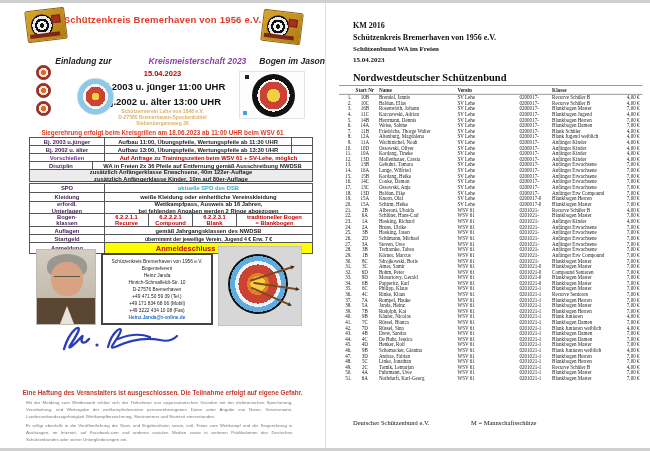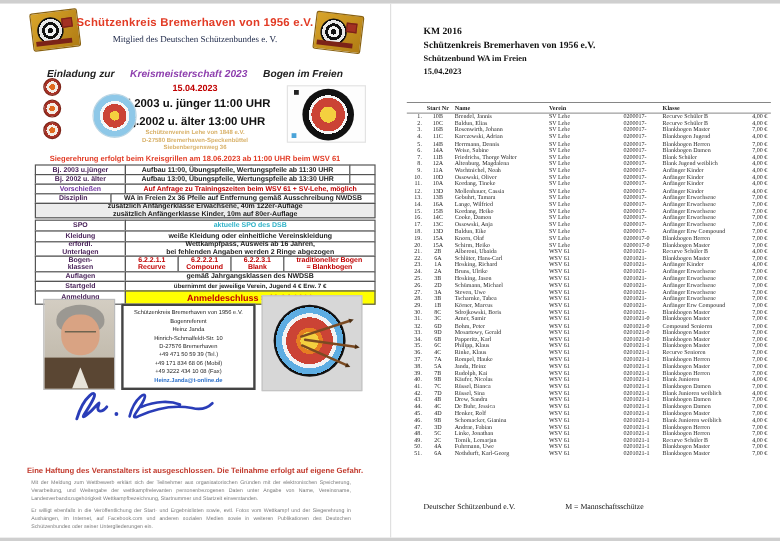--- a/index.html
+++ b/index.html
@@ -11,22 +11,22 @@
   .abs { position:absolute; }
 
   
   .logo { width:40px; height:32px; background:linear-gradient(135deg,#d9a52a,#b07c14); border:1px solid #8a6210; border-radius:2px; position:absolute; }
   .logo .ring { position:absolute; left:4px; top:4px; width:22px; height:22px; border-radius:50%;
     background:radial-gradient(circle,#111 0 15%, #f2f2f2 15% 30%, #111 30% 45%, #e8e8e8 45% 62%, #111 62% 78%, #d9d9d9 78% 100%); }
   .logo .chip { position:absolute; right:4px; top:6px; width:9px; height:8px; background:#a33022; border:1px solid #7c2318; }
   .logo .band { position:absolute; left:2px; bottom:3px; width:30px; height:4px; background:#7c2318; }
   .t-title { width:325px; text-align:center; font-weight:bold; font-size:9.5px; color:#e23b25; letter-spacing:.2px; }
   .t-sub { width:325px; text-align:center; font-family:"Liberation Serif", serif; font-size:7.5px; color:#26304f; }
-  .invite { width:325px; display:flex; justify-content:center; gap:13px; font-style:italic; font-weight:bold; font-size:8.5px; color:#222; }
-  .invite .mid { color:#8e3fae; }
+  .invite { width:325px; display:flex; justify-content:flex-end; gap:13px; font-style:italic; font-weight:bold; font-size:8.5px; color:#222; }
+  .invite .mid { color:#8e3fae;margin-left:24px; }
   .t-date { width:325px; text-align:center; font-weight:bold; font-size:7.5px; color:#c00000; }
   .t-time { width:325px; text-align:center; font-weight:bold; font-size:9.5px; color:#111; }
   .venue { width:325px; text-align:center; font-size:5px; color:#d9b26a; line-height:6.2px; font-weight:bold; }
 
   
   .mini-target { width:15px; height:15px; border-radius:50%;
     background:radial-gradient(circle,#e06a1f 0 26%, #f3ece4 26% 52%, #a93226 52% 100%); border:1px solid #7d2418; }
   .blue-target { width:37px; height:37px; border-radius:50%;
     background:radial-gradient(circle,#f4d03f 0 16%, #cb4335 16% 40%, #f4f6f7 40% 50%, #8ec8e8 50% 86%, #f4f6f7 86% 100%); border:1px solid #bcd6e4; }
   .big-card { width:66px; height:48px; background:#fdfdfd; border:1px solid #e3e3e3; }
@@ -98,26 +98,25 @@
     <div class="chip"></div>
     <div class="band"></div>
   </div>
   <div class="logo" style="left:262px;top:8px;transform:rotate(7deg)">
     <div class="ring"></div>
     <div class="chip"></div>
     <div class="band"></div>
   </div>
 
   <div class="abs t-title" style="top:11px">Schützenkreis Bremerhaven von 1956 e.V.</div>
-  <div class="abs t-sub" style="top:25px">Mitglied des Deutschen Schützenbundes e. V.</div>
 
   <div class="abs invite" style="top:53px">
     <span>Einladung zur</span>
     <span class="mid">Kreismeisterschaft 2023</span>
-    <span>Bogen im Freien</span>
+    <span>Bogen im Jason</span>
   </div>
 
   <div class="abs t-date" style="top:66px">15.04.2023</div>
   <div class="abs t-time" style="top:78px">Bj.2003 u. jünger 11:00 UHR</div>
   <div class="abs t-time" style="top:93px">Bj.2002 u. älter 13:00 UHR</div>
 
   <div class="abs venue" style="top:105px">
     <div>Schützenverein Lehe von 1848 e.V.</div>
     <div>D-27580 Bremerhaven-Speckenbüttel</div>
     <div>Siebenbergensweg 36</div>
@@ -256,20 +255,21 @@
     <p>Mit der Meldung zum Wettbewerb erklärt sich der Teilnehmer aus organisatorischen Gründen mit der elektronischen Speicherung, Verarbeitung, und Weitergabe der wettkampfrelevanten personenbezogenen Daten unter Angabe von Name, Vereinsname, Landesverbandszugehörigkeit Wettkampfbezeichnung, Startnummer und Startzeit einverstanden.</p>
     <p>Er willigt ebenfalls in die Veröffentlichung der Start- und Ergebnislisten sowie, evtl. Fotos vom Wettkampf und der Siegerehrung in Aushängen, im Internet, auf Facebook.com und anderen sozialen Medien sowie in weiteren Publikationen des Deutschen Schützenbundes oder seiner Untergliederungen ein.</p>
   </div>
 </div>
 
 <div class="page" id="page-right">
   <div class="abs r-h1" style="left:27px;top:18px">KM 2016</div>
   <div class="abs r-h1" style="left:27px;top:30px">Schützenkreis Bremerhaven von 1956 e.V.</div>
   <div class="abs r-h2" style="left:27px;top:42px">Schützenbund WA im Freien</div>
   <div class="abs r-h2" style="left:27px;top:53px">15.04.2023</div>
+  <div class="abs r-fed" style="left:27px;top:69px">Nordwestdeutscher Schützenbund</div>
 
   <div class="roster">
     <div class="rhead">
       <span class="c1"></span>
       <span class="c2">Start Nr</span>
       <span class="c3">Name</span>
       <span class="c4">Verein</span>
       <span class="c5"></span>
       <span class="c6">Klasse</span>
       <span class="c7"></span>

